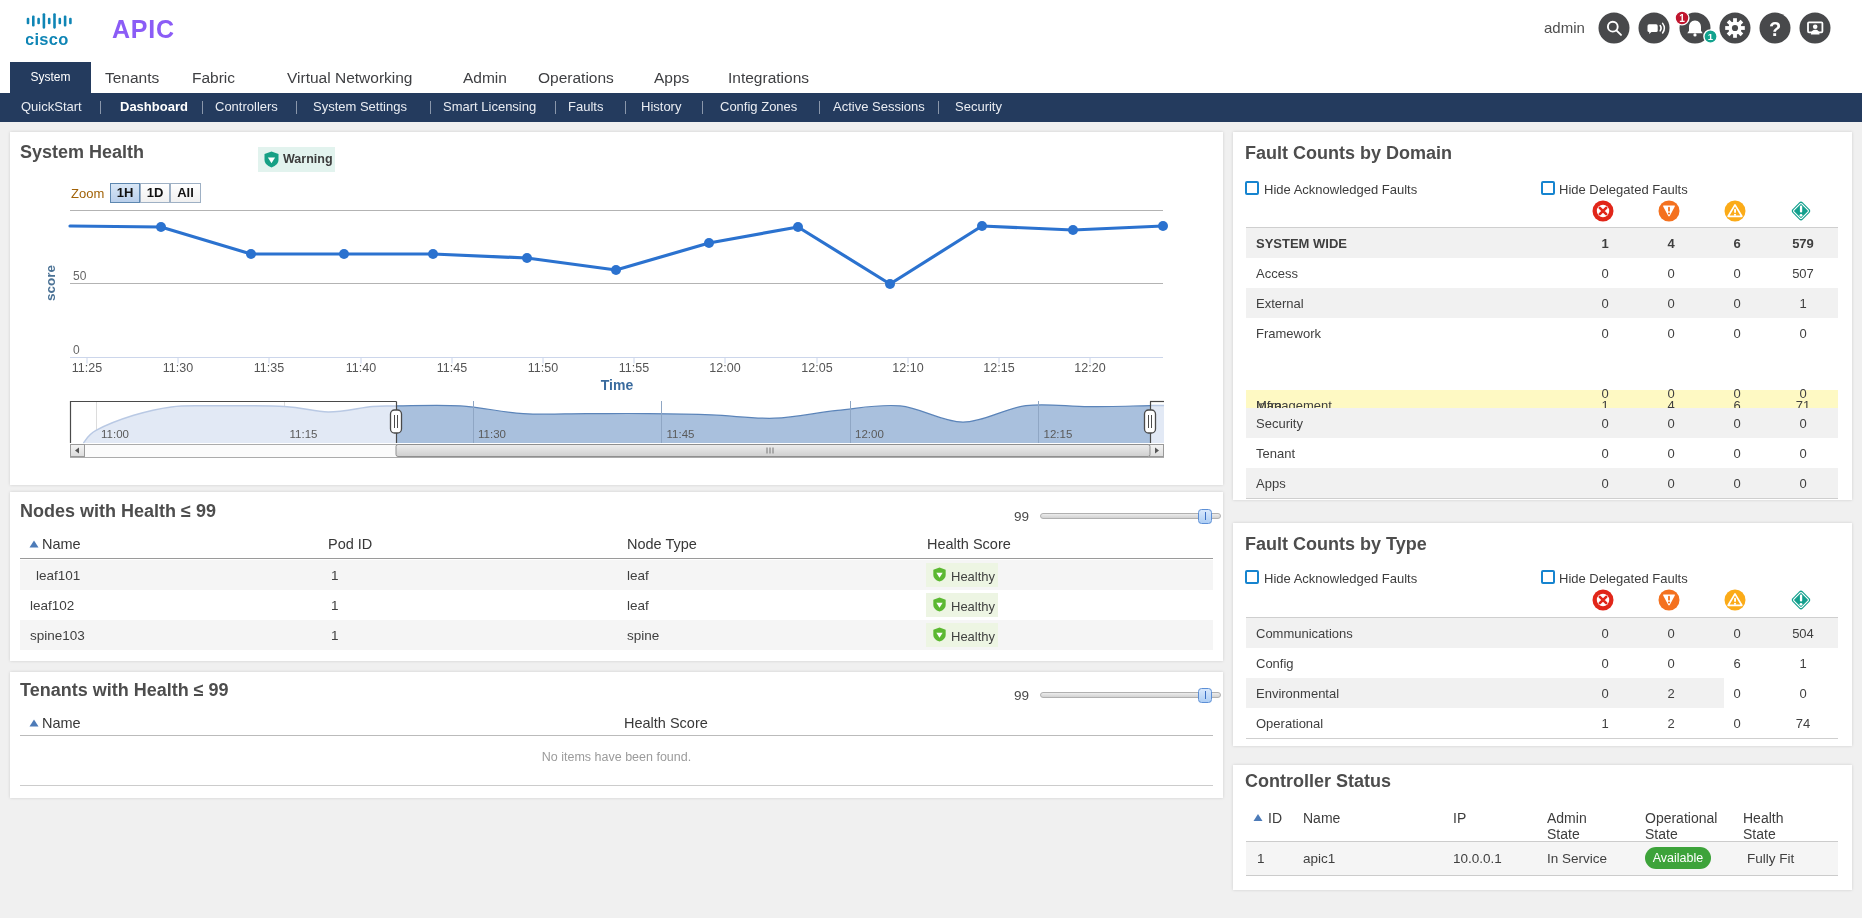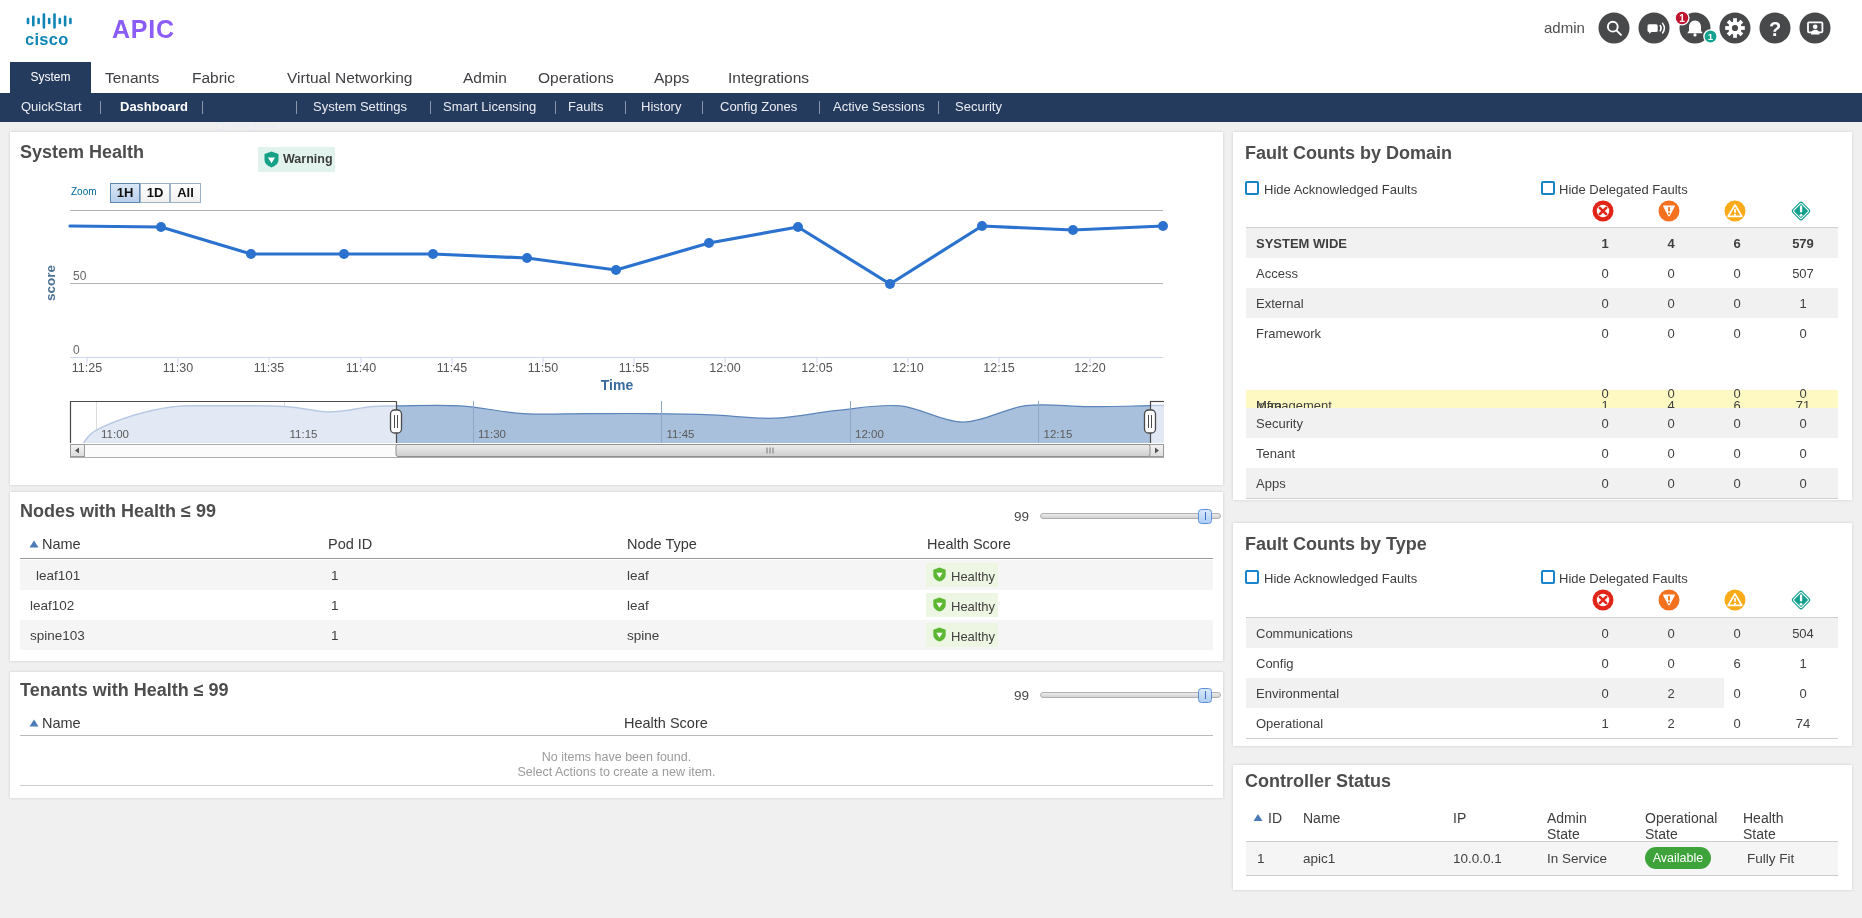--- a/index.html
+++ b/index.html
@@ -72,21 +72,21 @@
     <span style="position:absolute;left:287px;top:0;line-height:31px;">Virtual Networking</span>
     <span style="position:absolute;left:463px;top:0;line-height:31px;">Admin</span>
     <span style="position:absolute;left:538px;top:0;line-height:31px;">Operations</span>
     <span style="position:absolute;left:654px;top:0;line-height:31px;">Apps</span>
     <span style="position:absolute;left:728px;top:0;line-height:31px;">Integrations</span>
   </div>
 <div class="abs" style="left:0;top:93px;width:1862px;height:29px;background:#243b5e;"></div>
 <div class="abs" style="left:0;top:93px;width:1862px;height:29px;font-size:13px;color:#e9ecf2;">
     <span style="position:absolute;left:21px;top:0;line-height:28px;">QuickStart</span>
     <span style="position:absolute;left:120px;top:0;line-height:28px;font-weight:bold;color:#fff;">Dashboard</span>
-    <span style="position:absolute;left:215px;top:0;line-height:28px;margin-top:20px;">Controllers</span>
+    <span style="position:absolute;left:215px;top:0;line-height:28px;">Controllers</span>
     <span style="position:absolute;left:313px;top:0;line-height:28px;">System Settings</span>
     <span style="position:absolute;left:443px;top:0;line-height:28px;">Smart Licensing</span>
     <span style="position:absolute;left:568px;top:0;line-height:28px;">Faults</span>
     <span style="position:absolute;left:641px;top:0;line-height:28px;">History</span>
     <span style="position:absolute;left:720px;top:0;line-height:28px;">Config Zones</span>
     <span style="position:absolute;left:833px;top:0;line-height:28px;">Active Sessions</span>
     <span style="position:absolute;left:955px;top:0;line-height:28px;">Security</span>
     <span style="position:absolute;left:100px;top:8px;width:1px;height:13px;background:#8a97ab;"></span>
     <span style="position:absolute;left:202px;top:8px;width:1px;height:13px;background:#8a97ab;"></span>
     <span style="position:absolute;left:296px;top:8px;width:1px;height:13px;background:#8a97ab;"></span>
@@ -98,21 +98,21 @@
     <span style="position:absolute;left:938px;top:8px;width:1px;height:13px;background:#8a97ab;"></span>
   </div>
 <div class="card" style="left:10px;top:132px;width:1213px;height:353px;"></div>
 <div class="ctitle" style="left:20px;top:142px;">System Health</div>
 <div class="abs" style="left:258px;top:147px;width:77px;height:25px;background:#e2f3ee;"></div>
 <svg class="abs" style="left:263px;top:151px;" width="17" height="17" viewBox="0 0 17 17">
     <path d="M8.5 0.5 L15.5 3 L15.5 9 Q15.5 14 8.5 16.5 Q1.5 14 1.5 9 L1.5 3 Z" fill="#16a085"></path>
     <path d="M4.9 6.4 L12.1 6.4 L8.5 12.2 Z" fill="#fff"></path>
   </svg>
 <div class="abs" style="left:283px;top:152px;font-size:12.5px;font-weight:bold;color:#3c3c3c;">Warning</div>
-<div class="abs" style="left:71px;top:186px;font-size:10px;color:#0369a1;">Zoom</div>
+<div class="abs" style="left:71px;top:186px;font-size:13px;color:#a16207;">Zoom</div>
 <div class="abs" style="left:110px;top:183px;width:30px;position:absolute;height:20px;text-align:center;line-height:18px;font-size:13px;font-weight:bold;color:#111;border:1px solid #5d87b0;background:linear-gradient(#d9e7f6,#b9cfeb);">1H</div>
 <div class="abs" style="left:140px;top:183px;width:30px;position:absolute;height:20px;text-align:center;line-height:18px;font-size:13px;font-weight:bold;color:#111;border:1px solid #9eb0c4;background:linear-gradient(#fff,#f0f0f0);">1D</div>
 <div class="abs" style="left:170px;top:183px;width:31px;position:absolute;height:20px;text-align:center;line-height:18px;font-size:13px;font-weight:bold;color:#111;border:1px solid #9eb0c4;background:linear-gradient(#fff,#f0f0f0);">All</div>
 <svg class="abs" style="left:10px;top:132px;" width="1213" height="353" viewBox="0 0 1213 353">
     <defs>
       <linearGradient id="sbtn" x1="0" y1="0" x2="0" y2="1">
         <stop offset="0" stop-color="#f4f4f4"></stop>
         <stop offset="1" stop-color="#dcdcdc"></stop>
       </linearGradient>
       <linearGradient id="sthumb" x1="0" y1="0" x2="0" y2="1">
@@ -282,21 +282,20 @@
     <span style="position:absolute;left:194.5px;top:8px;width:1.5px;height:8px;background:#3b6fc4;"></span>
   </div>
 <div class="abs" style="left:10px;top:672px;width:1213px;height:126px;">
     <svg style="position:absolute;left:18.5px;top:47px;" width="10" height="8">
       <path d="M5 0.5 L9.5 7.5 L0.5 7.5 Z" fill="#4d7bb8"></path>
     </svg>
     <span style="position:absolute;top:44px;font-size:14.5px;color:#383838;left:32px;top:43px;">Name</span>
     <span style="position:absolute;top:44px;font-size:14.5px;color:#383838;left:614px;top:43px;">Health Score</span>
     <span style="position:absolute;left:10px;top:63px;width:1193px;height:1px;background:#bbb;"></span>
     <div style="position:absolute;left:10px;top:78px;width:1193px;text-align:center;font-size:12.5px;color:#9b9b9b;">No items have been found.</div>
-    <div style="position:absolute;left:10px;top:93px;width:1193px;text-align:center;font-size:12.5px;color:#9b9b9b;">Select Actions to create a new item.</div>
     <span style="position:absolute;left:10px;top:113px;width:1193px;height:1px;background:#ccc;"></span>
   </div>
 <div class="card" style="left:1233px;top:132px;width:619px;height:368px;"></div>
 <div class="ctitle" style="left:1245px;top:143px;">Fault Counts by Domain</div>
 <div class="chk" style="left:1245px;top:181px;"></div>
 <div class="chklbl" style="left:1264px;top:182px;">Hide Acknowledged Faults</div>
 <div class="chk" style="left:1541px;top:181px;"></div>
 <div class="chklbl" style="left:1559px;top:182px;">Hide Delegated Faults</div>
 <svg class="abs" style="left:1592px;top:200px;" width="220" height="22" viewBox="0 0 220 22">
     <circle cx="11" cy="11" r="10.5" fill="#e12619"></circle>

